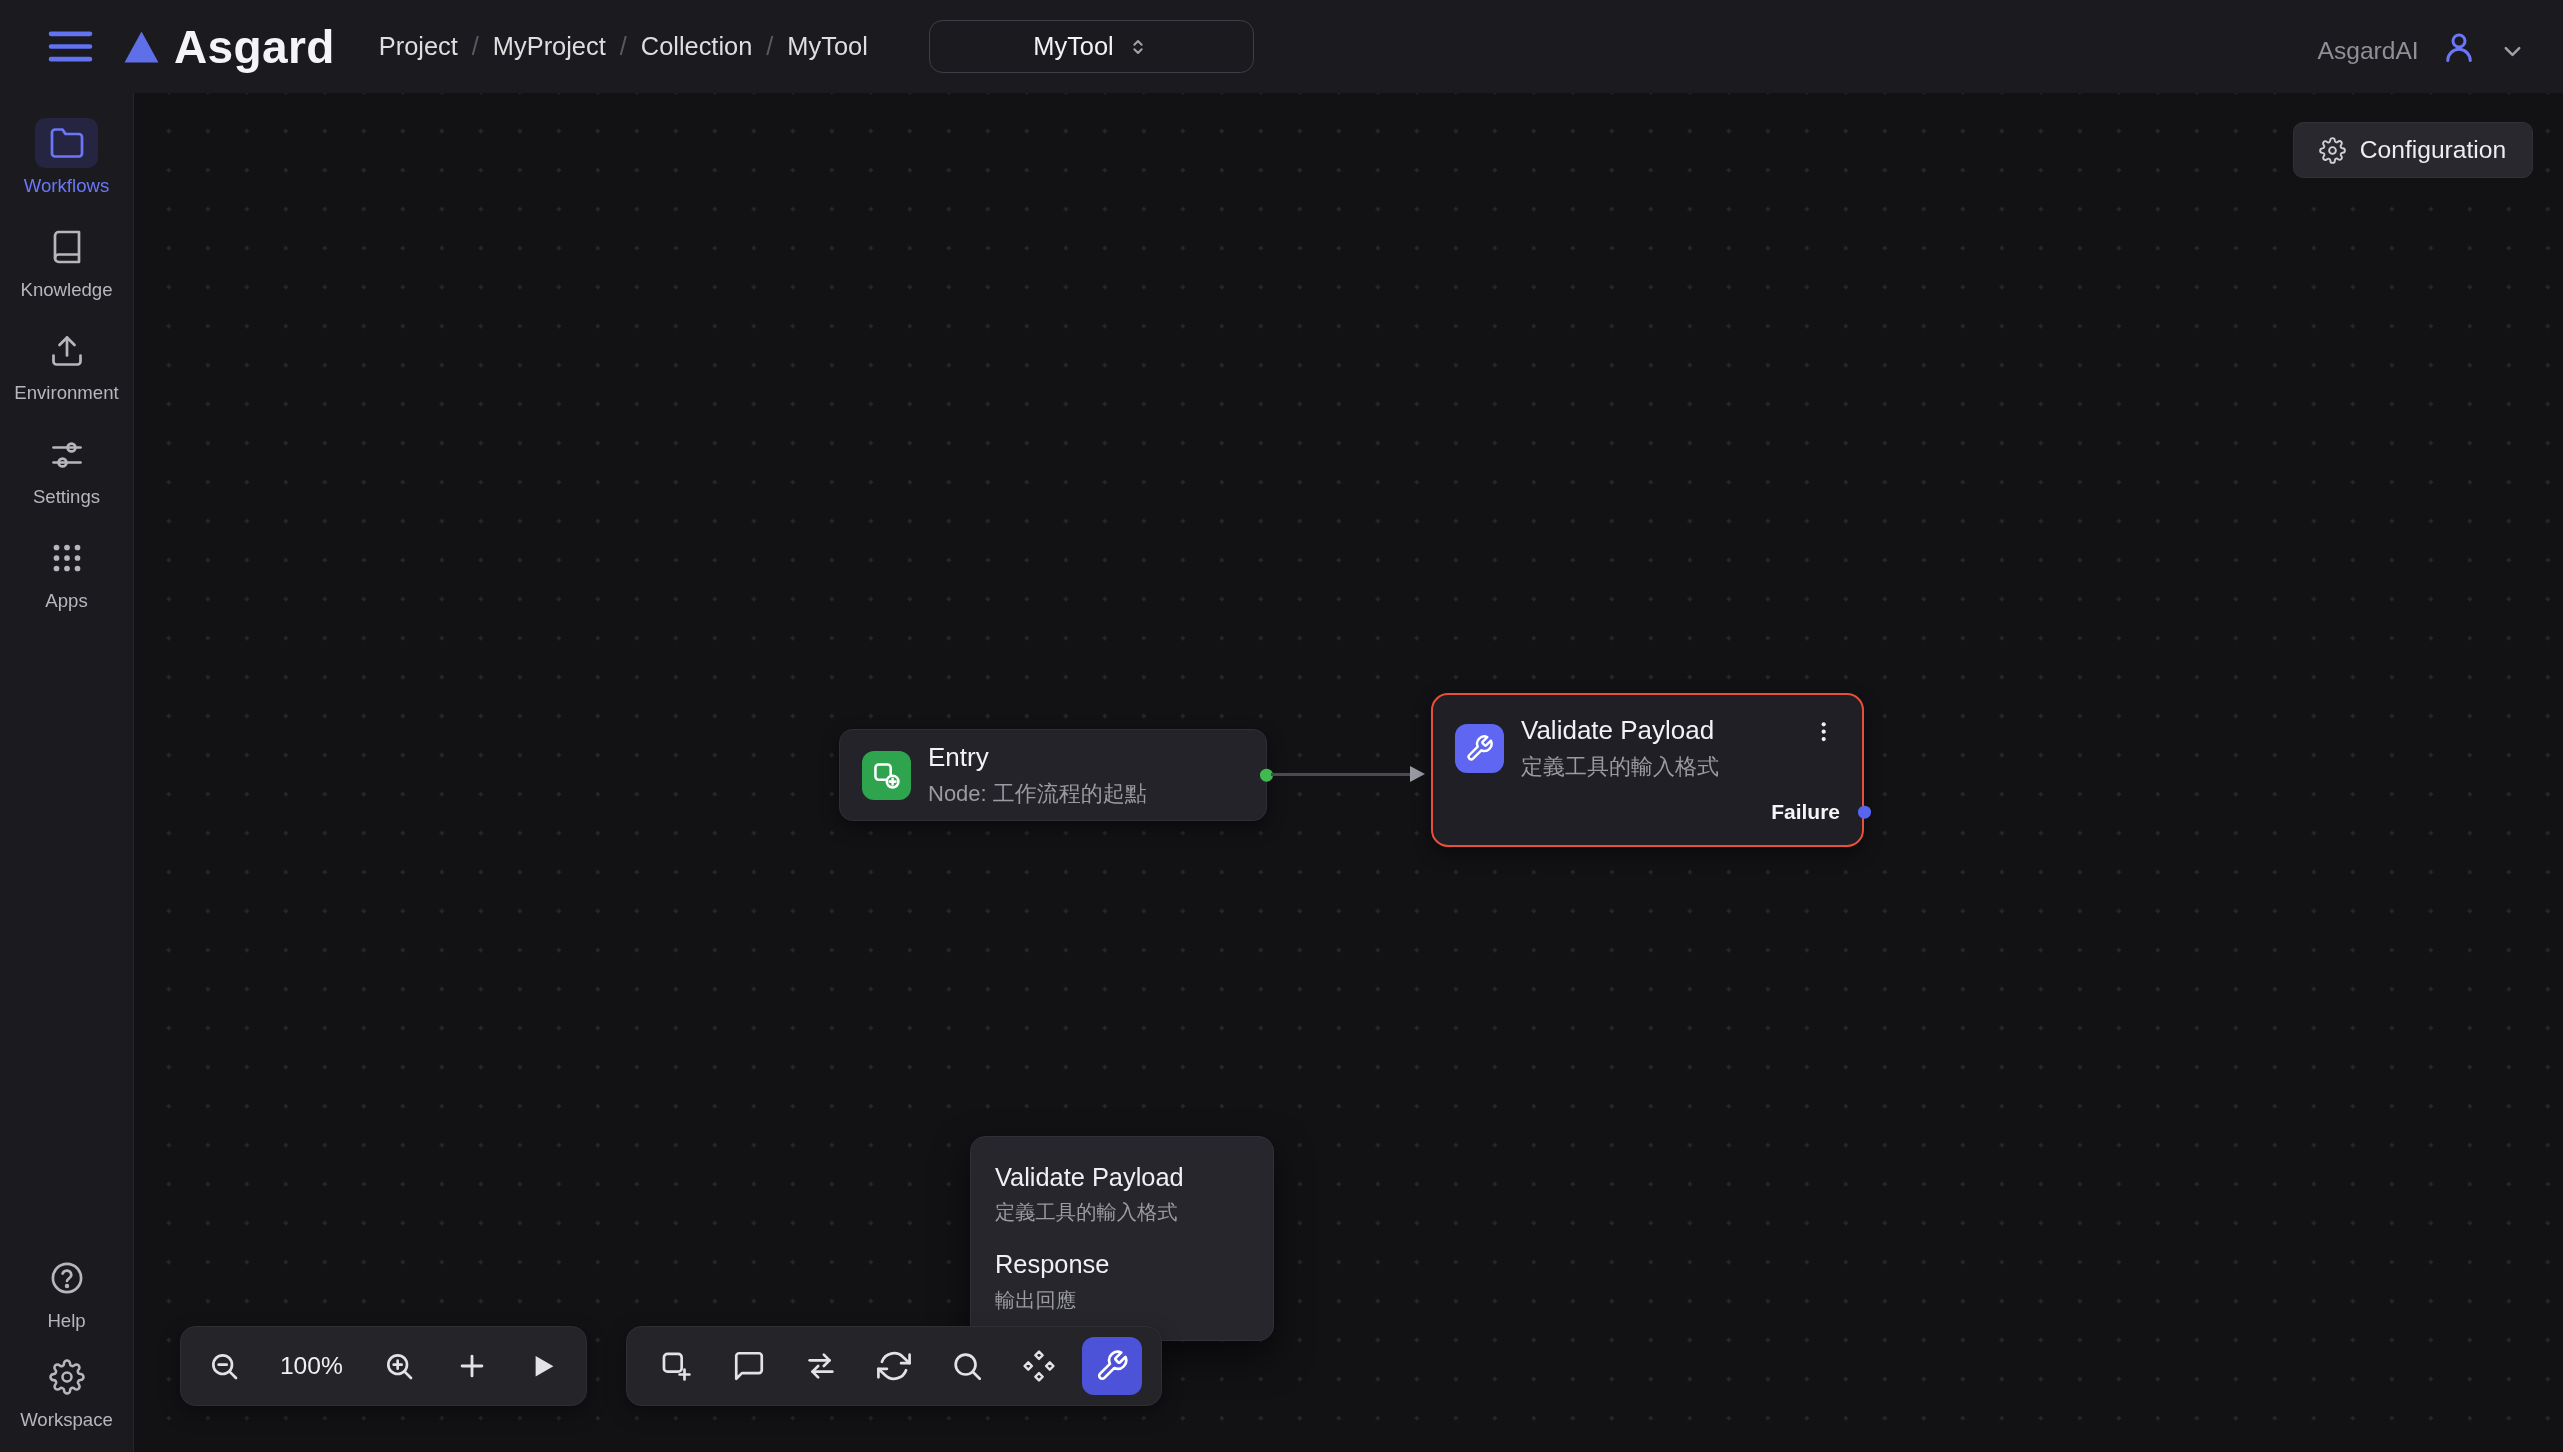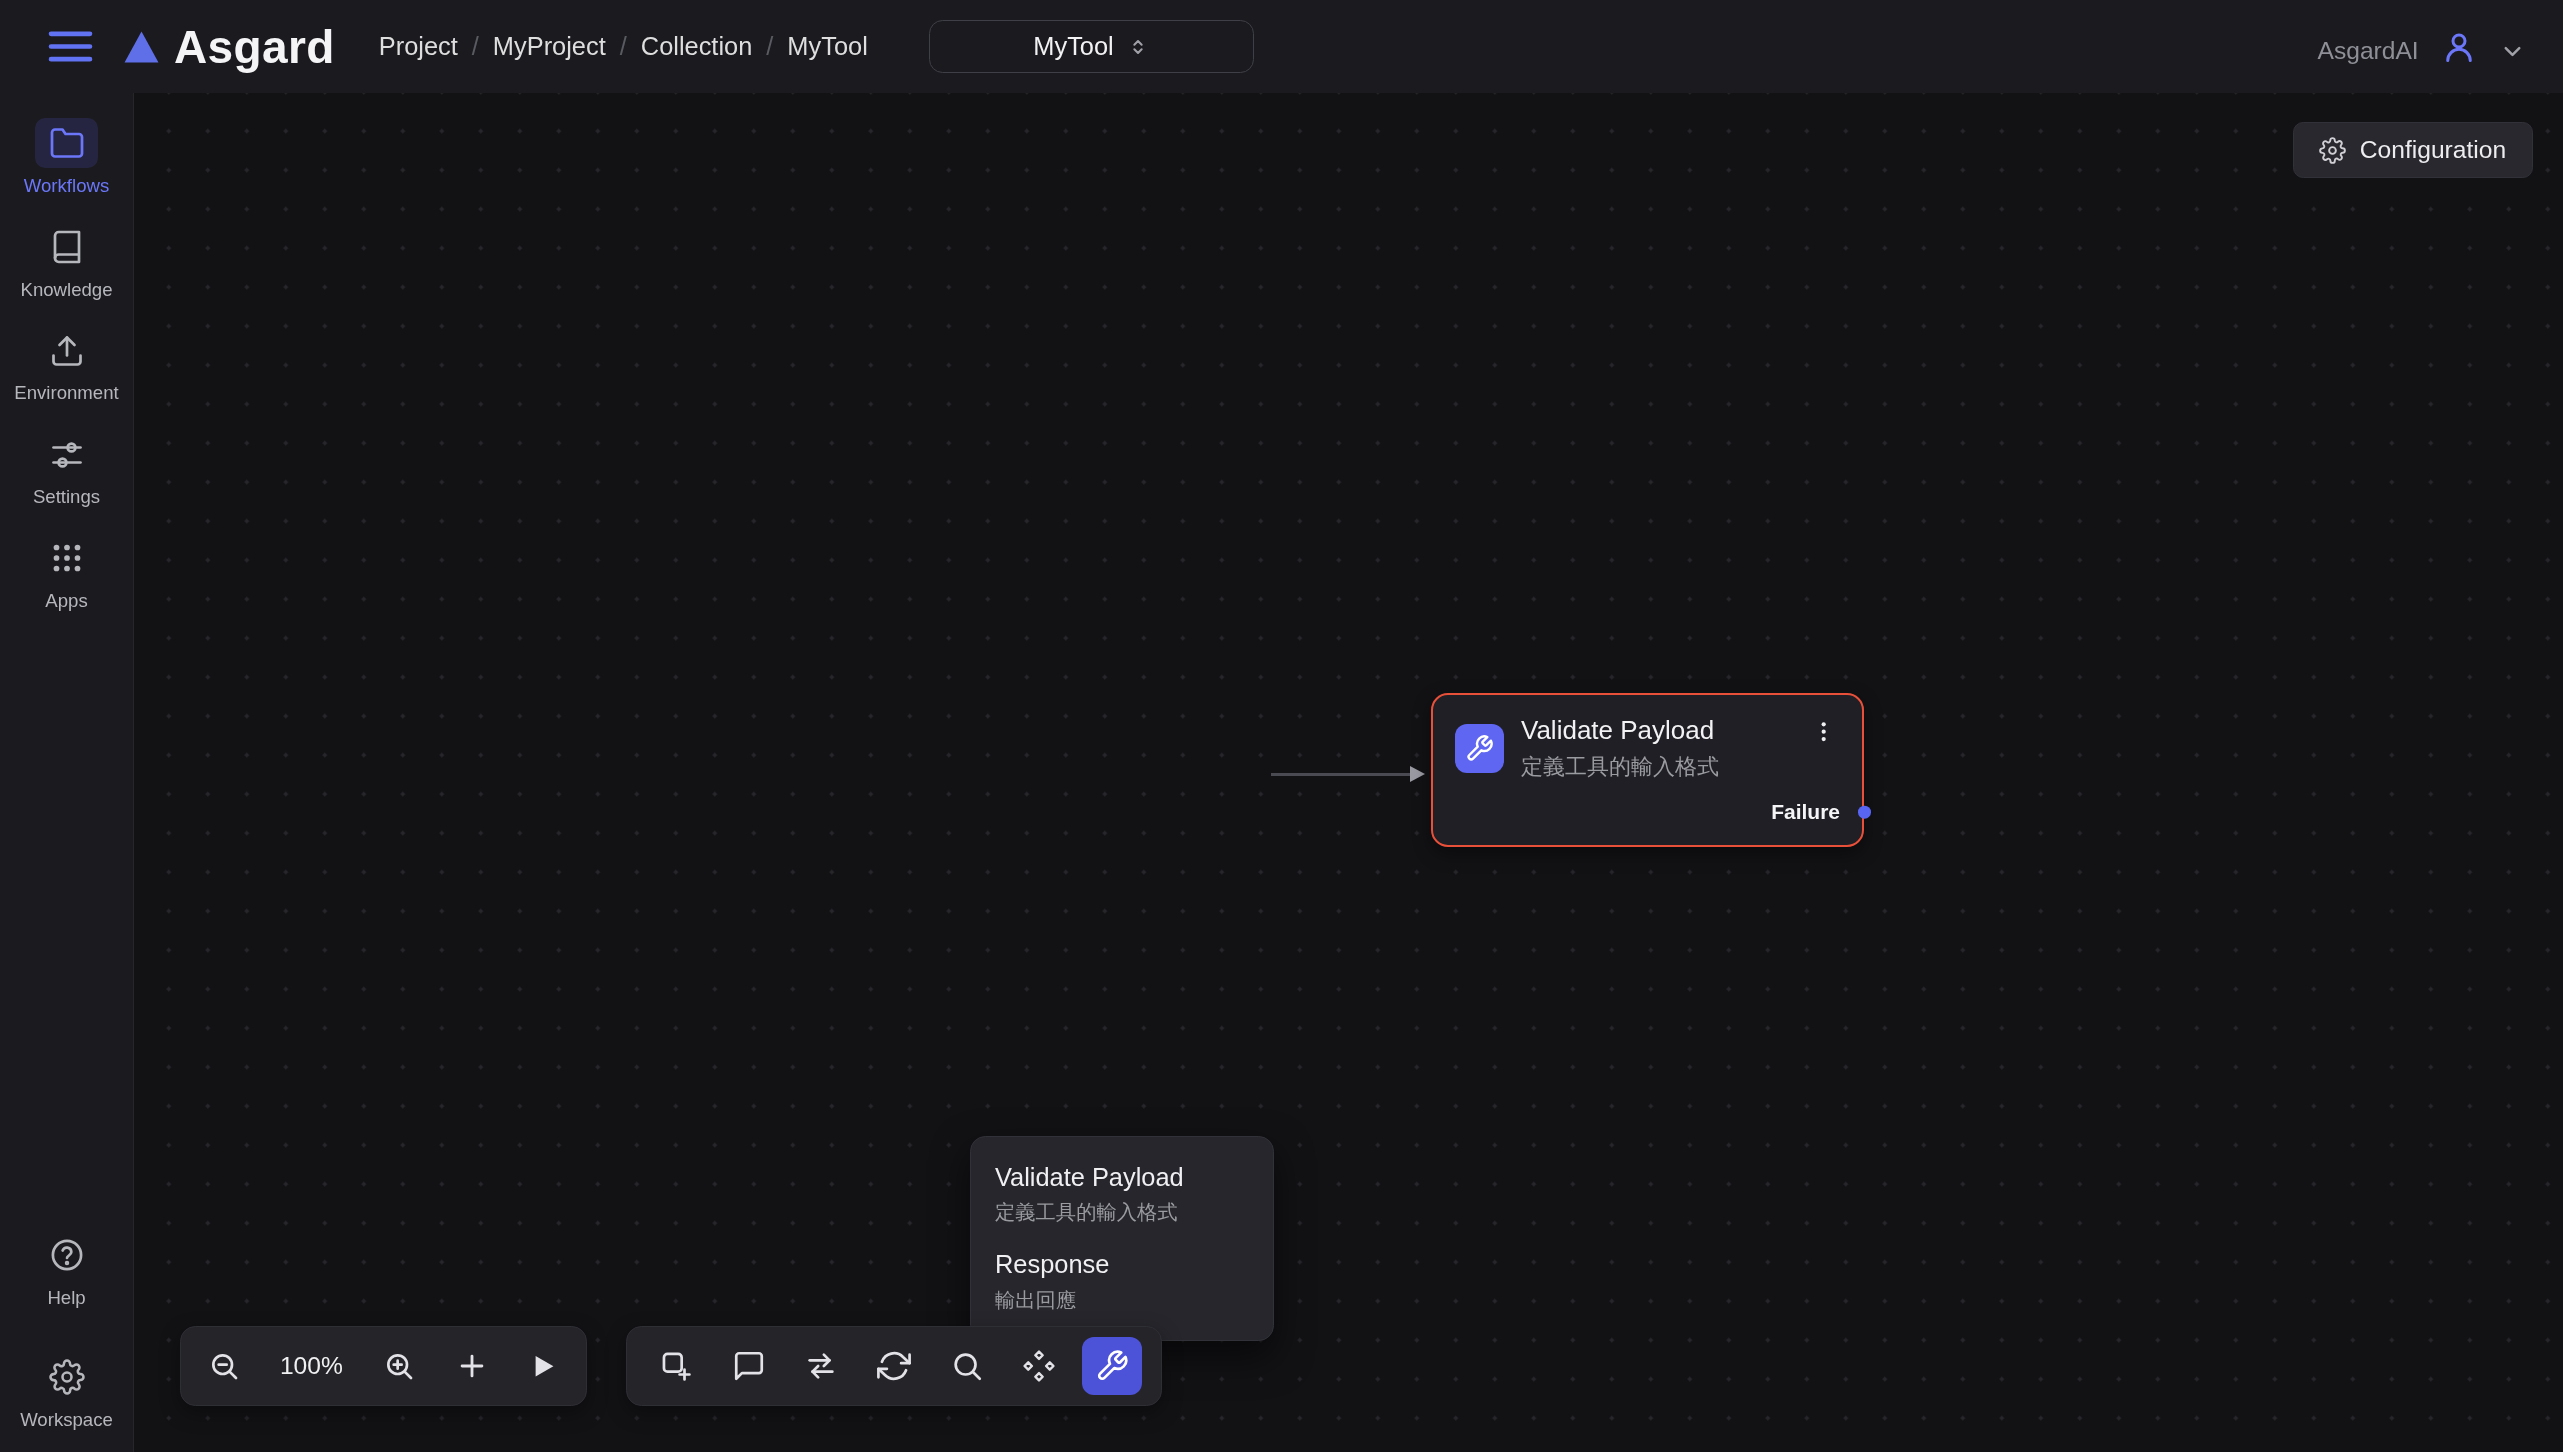--- a/index.html
+++ b/index.html
@@ -24,21 +24,21 @@
   .body { flex:1; display:flex; min-height:0; }
 
   
   .sidebar { width:134px; flex:0 0 134px; background:#1a1a1f; border-right:0.8px solid #26262b;
     display:flex; flex-direction:column; align-items:center; padding:25.4px 0 22px; gap:25.4px; }
   .nav-item { display:flex; flex-direction:column; align-items:center; gap:6.8px; cursor:pointer; width:100%; color:#b6b6bd; }
   .nav-item .icon-wrap { padding:6.8px 13.6px; border-radius:10.2px; display:grid; place-items:center; }
   .nav-item .nav-label { font-size:18.6px; }
   .nav-item.active { color:#6b77f8; }
   .nav-item.active .icon-wrap { background:rgba(99,102,241,0.16); }
-  .sidebar-bottom { margin-top:auto; display:flex; flex-direction:column; gap:44px; width:100%;justify-content:space-between; }
+  .sidebar-bottom { margin-top:auto; display:flex; flex-direction:column; gap:21px; width:100%;justify-content:space-between; }
 
   
   .canvas { flex:1; position:relative; background:#121215;
     background-image: radial-gradient(#26262b 2.2px, transparent 2.2px);
     background-size: 39px 39px; background-position: 15.3px 18.6px; }
 
   .config-btn { position:absolute; top:29px; right:30.5px; height:56px; padding:0 25.4px; background:#28282e;
     border:0.8px solid #313139; border-radius:10.2px; color:#ededf0; font-size:24.6px; display:flex; align-items:center; gap:13.6px; cursor:pointer; }
 
   
@@ -213,20 +213,34 @@
     <main class="canvas">
 
       <button class="config-btn">
         <svg width="27" height="27" viewBox="0 0 24 24" fill="none" stroke="#cfcfd4" stroke-width="1.7" stroke-linecap="round" stroke-linejoin="round">
             <circle cx="12" cy="12" r="3"></circle>
             <path d="M19.4 15a1.65 1.65 0 0 0 .33 1.82l.06.06a2 2 0 0 1 0 2.83 2 2 0 0 1-2.83 0l-.06-.06a1.65 1.65 0 0 0-1.82-.33 1.65 1.65 0 0 0-1 1.51V21a2 2 0 0 1-2 2 2 2 0 0 1-2-2v-.09A1.65 1.65 0 0 0 9 19.4a1.65 1.65 0 0 0-1.82.33l-.06.06a2 2 0 0 1-2.83 0 2 2 0 0 1 0-2.83l.06-.06a1.65 1.65 0 0 0 .33-1.82 1.65 1.65 0 0 0-1.51-1H3a2 2 0 0 1-2-2 2 2 0 0 1 2-2h.09A1.65 1.65 0 0 0 4.6 9a1.65 1.65 0 0 0-.33-1.82l-.06-.06a2 2 0 0 1 0-2.83 2 2 0 0 1 2.83 0l.06.06a1.65 1.65 0 0 0 1.82.33H9a1.65 1.65 0 0 0 1-1.51V3a2 2 0 0 1 2-2 2 2 0 0 1 2 2v.09a1.65 1.65 0 0 0 1 1.51 1.65 1.65 0 0 0 1.82-.33l.06-.06a2 2 0 0 1 2.83 0 2 2 0 0 1 0 2.83l-.06.06a1.65 1.65 0 0 0-.33 1.82V9a1.65 1.65 0 0 0 1.51 1H21a2 2 0 0 1 2 2 2 2 0 0 1-2 2h-.09a1.65 1.65 0 0 0-1.51 1z"></path>
           </svg>
         <span>Configuration</span>
       </button>
 
+      <div class="node entry-node">
+        <div class="node-icon green">
+          <svg width="30.5" height="30.5" viewBox="0 0 24 24" fill="none" stroke="#ffffff" stroke-width="2" stroke-linecap="round">
+              <rect x="3.5" y="3.5" width="12" height="12" rx="2.5"></rect>
+              <circle cx="17" cy="17" r="4.6" fill="#2fa44e"></circle>
+              <path d="M17 14.7v4.6M14.7 17h4.6"></path>
+            </svg>
+        </div>
+        <div class="node-text">
+          <div class="node-title">Entry</div>
+          <div class="node-sub">Node: 工作流程的起點</div>
+        </div>
+        <span class="handle green-dot"></span>
+      </div>
 
       <div class="edge"></div>
       <div class="edge-arrow"></div>
 
       <div class="node validate-node">
         <div class="node-head">
           <div class="node-icon indigo">
             <svg width="29" height="29" viewBox="0 0 24 24" fill="none" stroke="#ffffff" stroke-width="2" stroke-linecap="round" stroke-linejoin="round">
                 <path d="M14.7 6.3a1 1 0 0 0 0 1.4l1.6 1.6a1 1 0 0 0 1.4 0l3.77-3.77a6 6 0 0 1-7.94 7.94l-6.91 6.91a2.12 2.12 0 0 1-3-3l6.91-6.91a6 6 0 0 1 7.94-7.94l-3.76 3.76z"></path>
               </svg>

